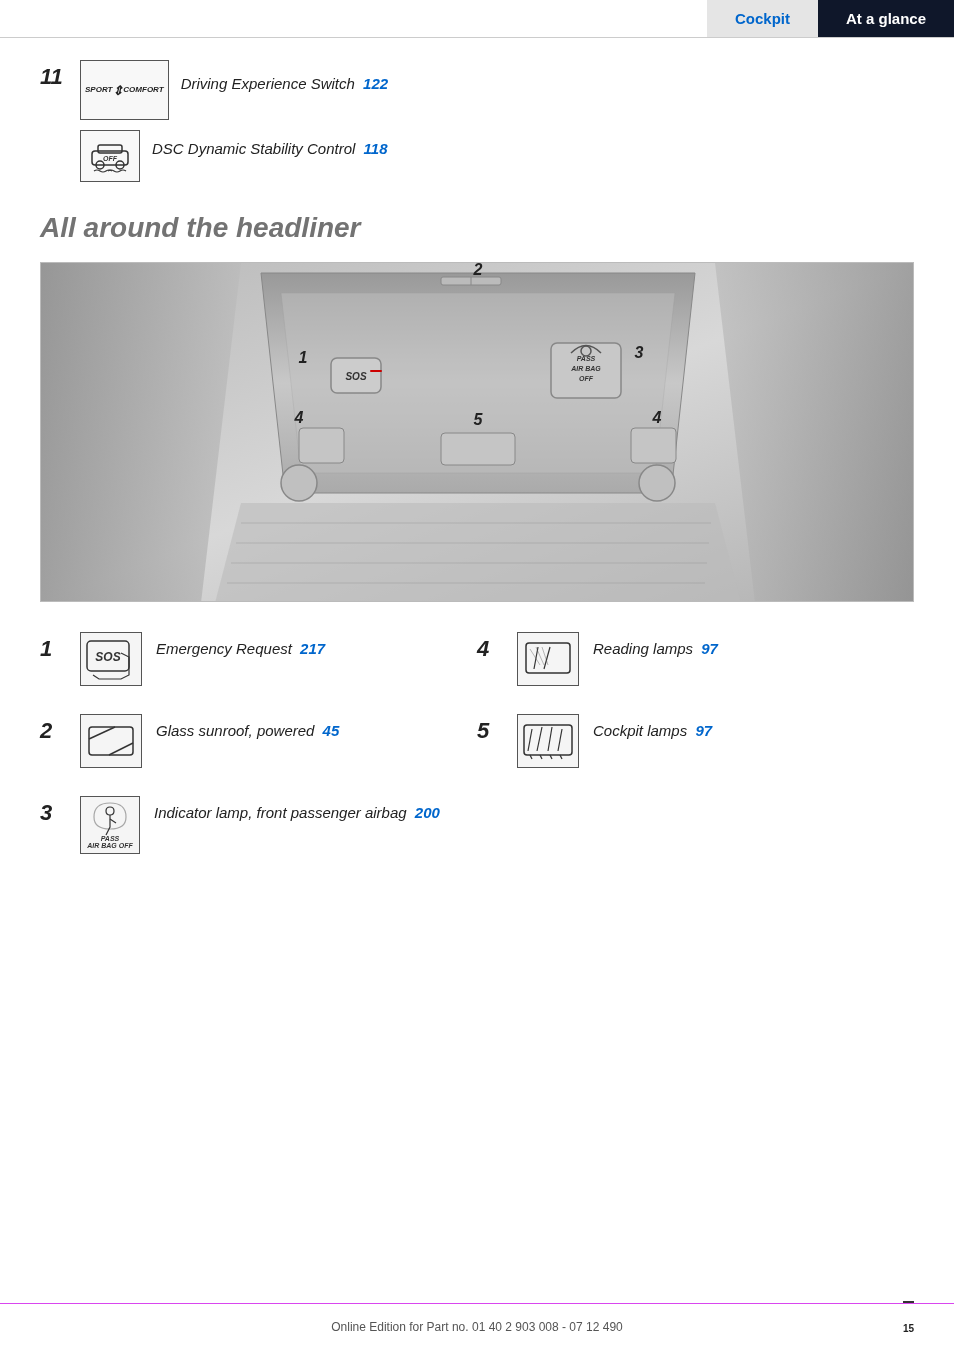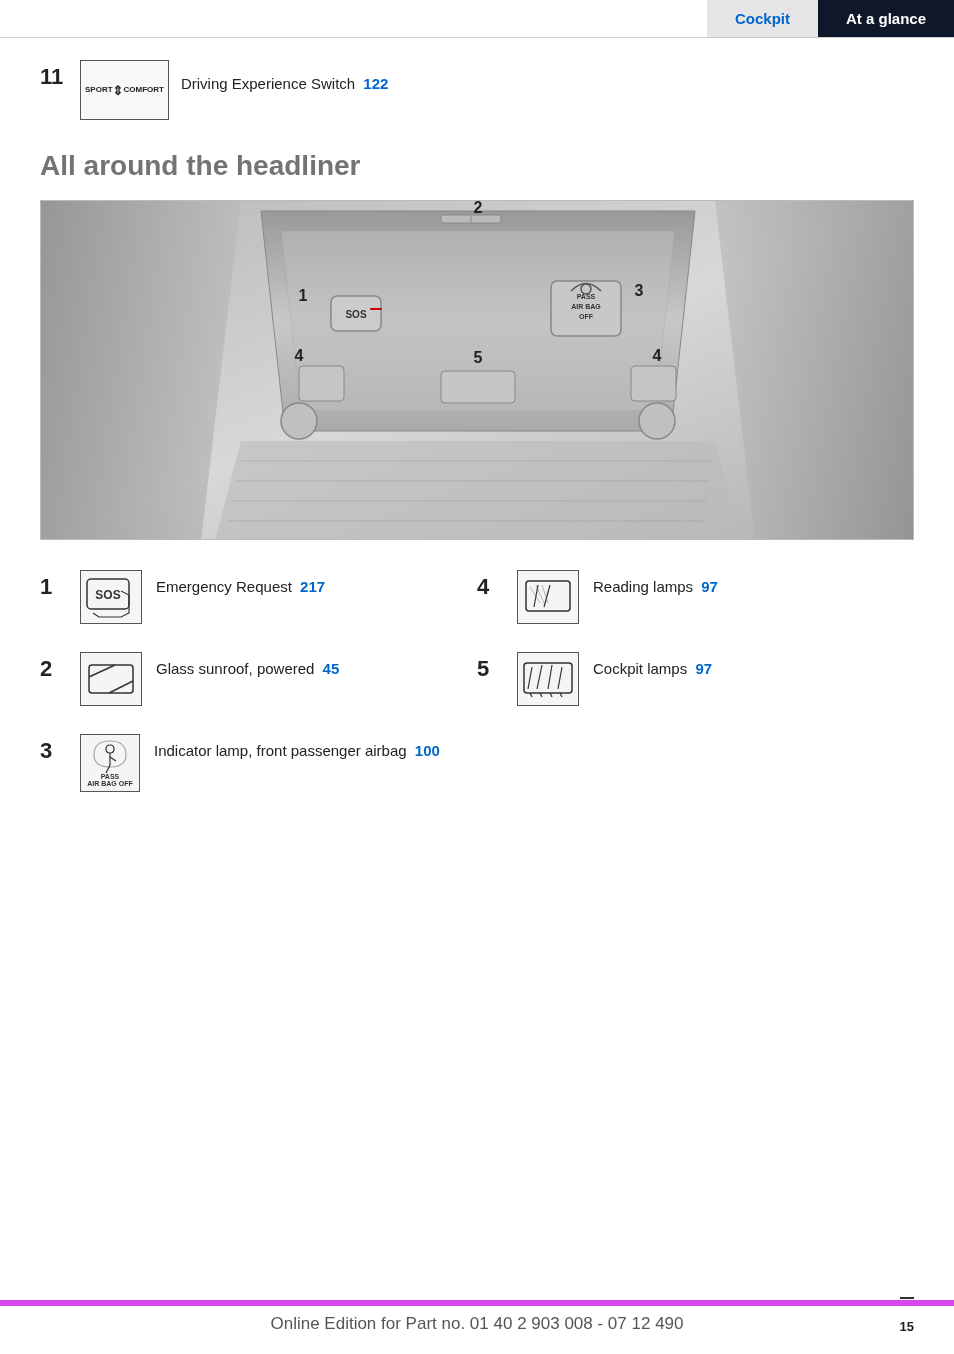--- a/index.html
+++ b/index.html
@@ -34,20 +34,21 @@
       background: #e5e5e5;
     }
     .header-tab.at-a-glance {
       background: #0f172a;
       color: #fff;
     }
 
     
     .main {
       padding: 20px 40px 40px 40px;
+      font-style: italic;
     }
 
     
     .items-row {
       display: flex;
       align-items: flex-start;
       margin-bottom: 10px;
       gap: 0;
     }
 
@@ -205,31 +206,31 @@
 
     
     .footer {
       position: absolute;
       bottom: 20px;
       left: 0;
       right: 0;
       display: flex;
       justify-content: center;
       align-items: center;
-      font-size: 17px;
+      font-size: 12px;
       color: #555;
-      border-top: 6px solid #d946ef;
-      padding-top: 8px;
+      border-top: 1px solid #d946ef;
+      padding-top: 16px;
     }
 
     .page-number {
       position: absolute;
       bottom: 20px;
       right: 40px;
-      font-size: 13px;
+      font-size: 10px;
       font-weight: bold;
       color: #222;
       border-top: 2px solid #333;
       padding-top: 20px;
     }
   </style>
 </head>
 <body>
 
 <div class="header">
@@ -256,20 +257,39 @@
         <span>
           <span>Driving Experience Switch</span>
           <span class="item-link">122</span>
         </span>
       </div>
     </div>
 
 
   </div>
 
+  <div class="items-row-dsc">
+    <div class="dsc-icon">
+      <svg width="44" height="38" viewBox="0 0 44 38">
+
+        <rect x="4" y="14" width="36" height="14" rx="3" fill="none" stroke="#333" stroke-width="1.5"></rect>
+        <circle cx="12" cy="28" r="4" fill="none" stroke="#333" stroke-width="1.5"></circle>
+        <circle cx="32" cy="28" r="4" fill="none" stroke="#333" stroke-width="1.5"></circle>
+        <rect x="10" y="8" width="24" height="8" rx="2" fill="none" stroke="#333" stroke-width="1.5"></rect>
+        <text x="22" y="24" text-anchor="middle" font-size="7" font-weight="bold" fill="#333">OFF</text>
+
+        <path d="M6 34 Q9 32 12 34 Q15 36 18 34 Q21 32 24 34" fill="none" stroke="#333" stroke-width="1.2"></path>
+        <path d="M20 34 Q23 32 26 34 Q29 36 32 34 Q35 32 38 34" fill="none" stroke="#333" stroke-width="1.2"></path>
+      </svg>
+    </div>
+    <div class="dsc-text">
+      <span>DSC Dynamic Stability Control</span>
+      <span class="item-link">118</span>
+    </div>
+  </div>
 
   <div class="section-heading">All around the headliner</div>
 
   <div class="headliner-image">
     <div class="headliner-inner">
 
       <svg width="874" height="340" viewBox="0 0 874 340" style="position:absolute;top:0;left:0;">
 
         <defs>
           <linearGradient id="bg" x1="0" y1="0" x2="1" y2="1">
@@ -391,21 +411,21 @@
             <path d="M26 16 L26 28 L22 36" fill="none" stroke="#333" stroke-width="1.2"></path>
             <path d="M26 20 L32 24" fill="none" stroke="#333" stroke-width="1.2"></path>
 
             <path d="M10 18 Q10 4 26 4 Q42 4 42 18 Q42 30 26 30 Q10 30 10 18Z" fill="none" stroke="#333" stroke-width="1.2" opacity="0.4"></path>
             <text x="26" y="42" text-anchor="middle" font-size="7" font-weight="bold" fill="#333">PASS</text>
             <text x="26" y="49" text-anchor="middle" font-size="7" font-weight="bold" fill="#333">AIR BAG OFF</text>
           </svg>
         </div>
         <div class="b-text">
           <span>Indicator lamp, front passenger airbag</span>
-          <span class="item-link">100</span>
+          <span class="item-link">200</span>
         </div>
       </div>
 
     </div>
 
     <div class="bottom-col">
 
       <div class="bottom-item">
         <span class="b-number">4</span>
         <div class="b-icon">

